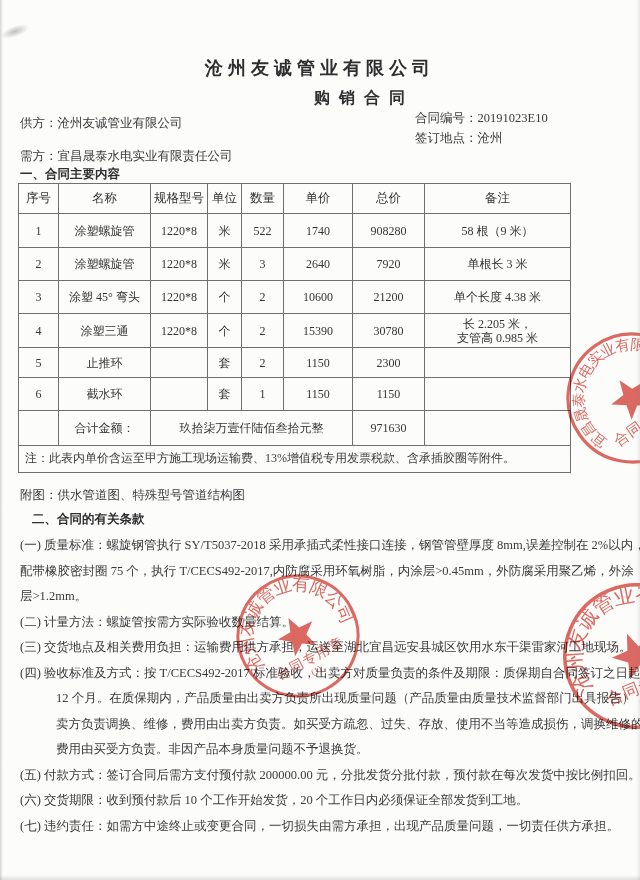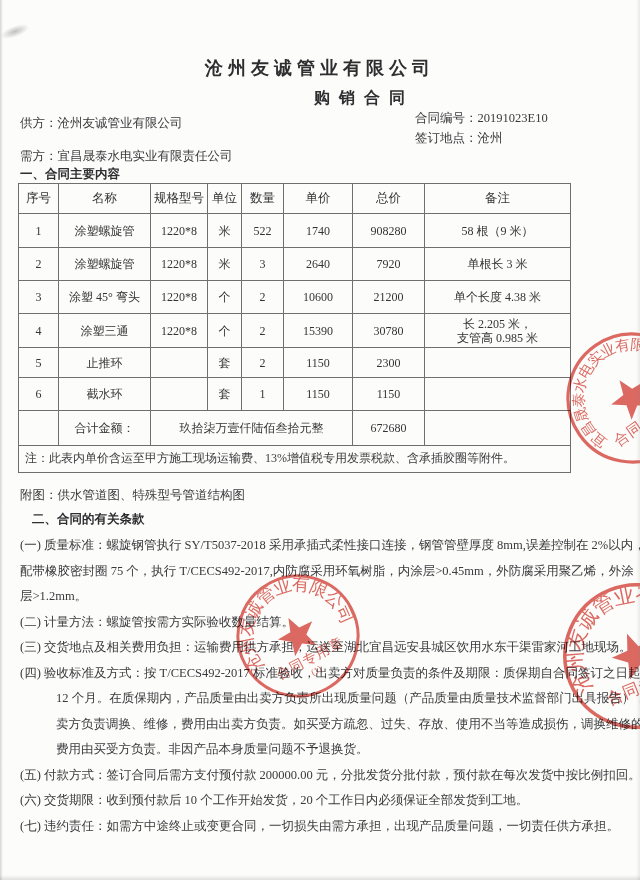--- a/index.html
+++ b/index.html
@@ -265,21 +265,21 @@
           <td>
             <div></div>
           </td>
         </tr>
       </tbody>
     <tfoot>
       <tr class="total-row">
         <td></td>
         <td>合计金额：</td>
         <td colspan="4">玖拾柒万壹仟陆佰叁拾元整</td>
-        <td>672680</td>
+        <td>971630</td>
         <td></td>
       </tr>
     </tfoot>
   </table>
 
   <div class="abs note-box">注：此表内单价含运至甲方施工现场运输费、13%增值税专用发票税款、含承插胶圈等附件。</div>
 
   <div class="abs attach">附图：供水管道图、特殊型号管道结构图</div>
   <div class="abs sec-heading sec2">二、合同的有关条款</div>
 

